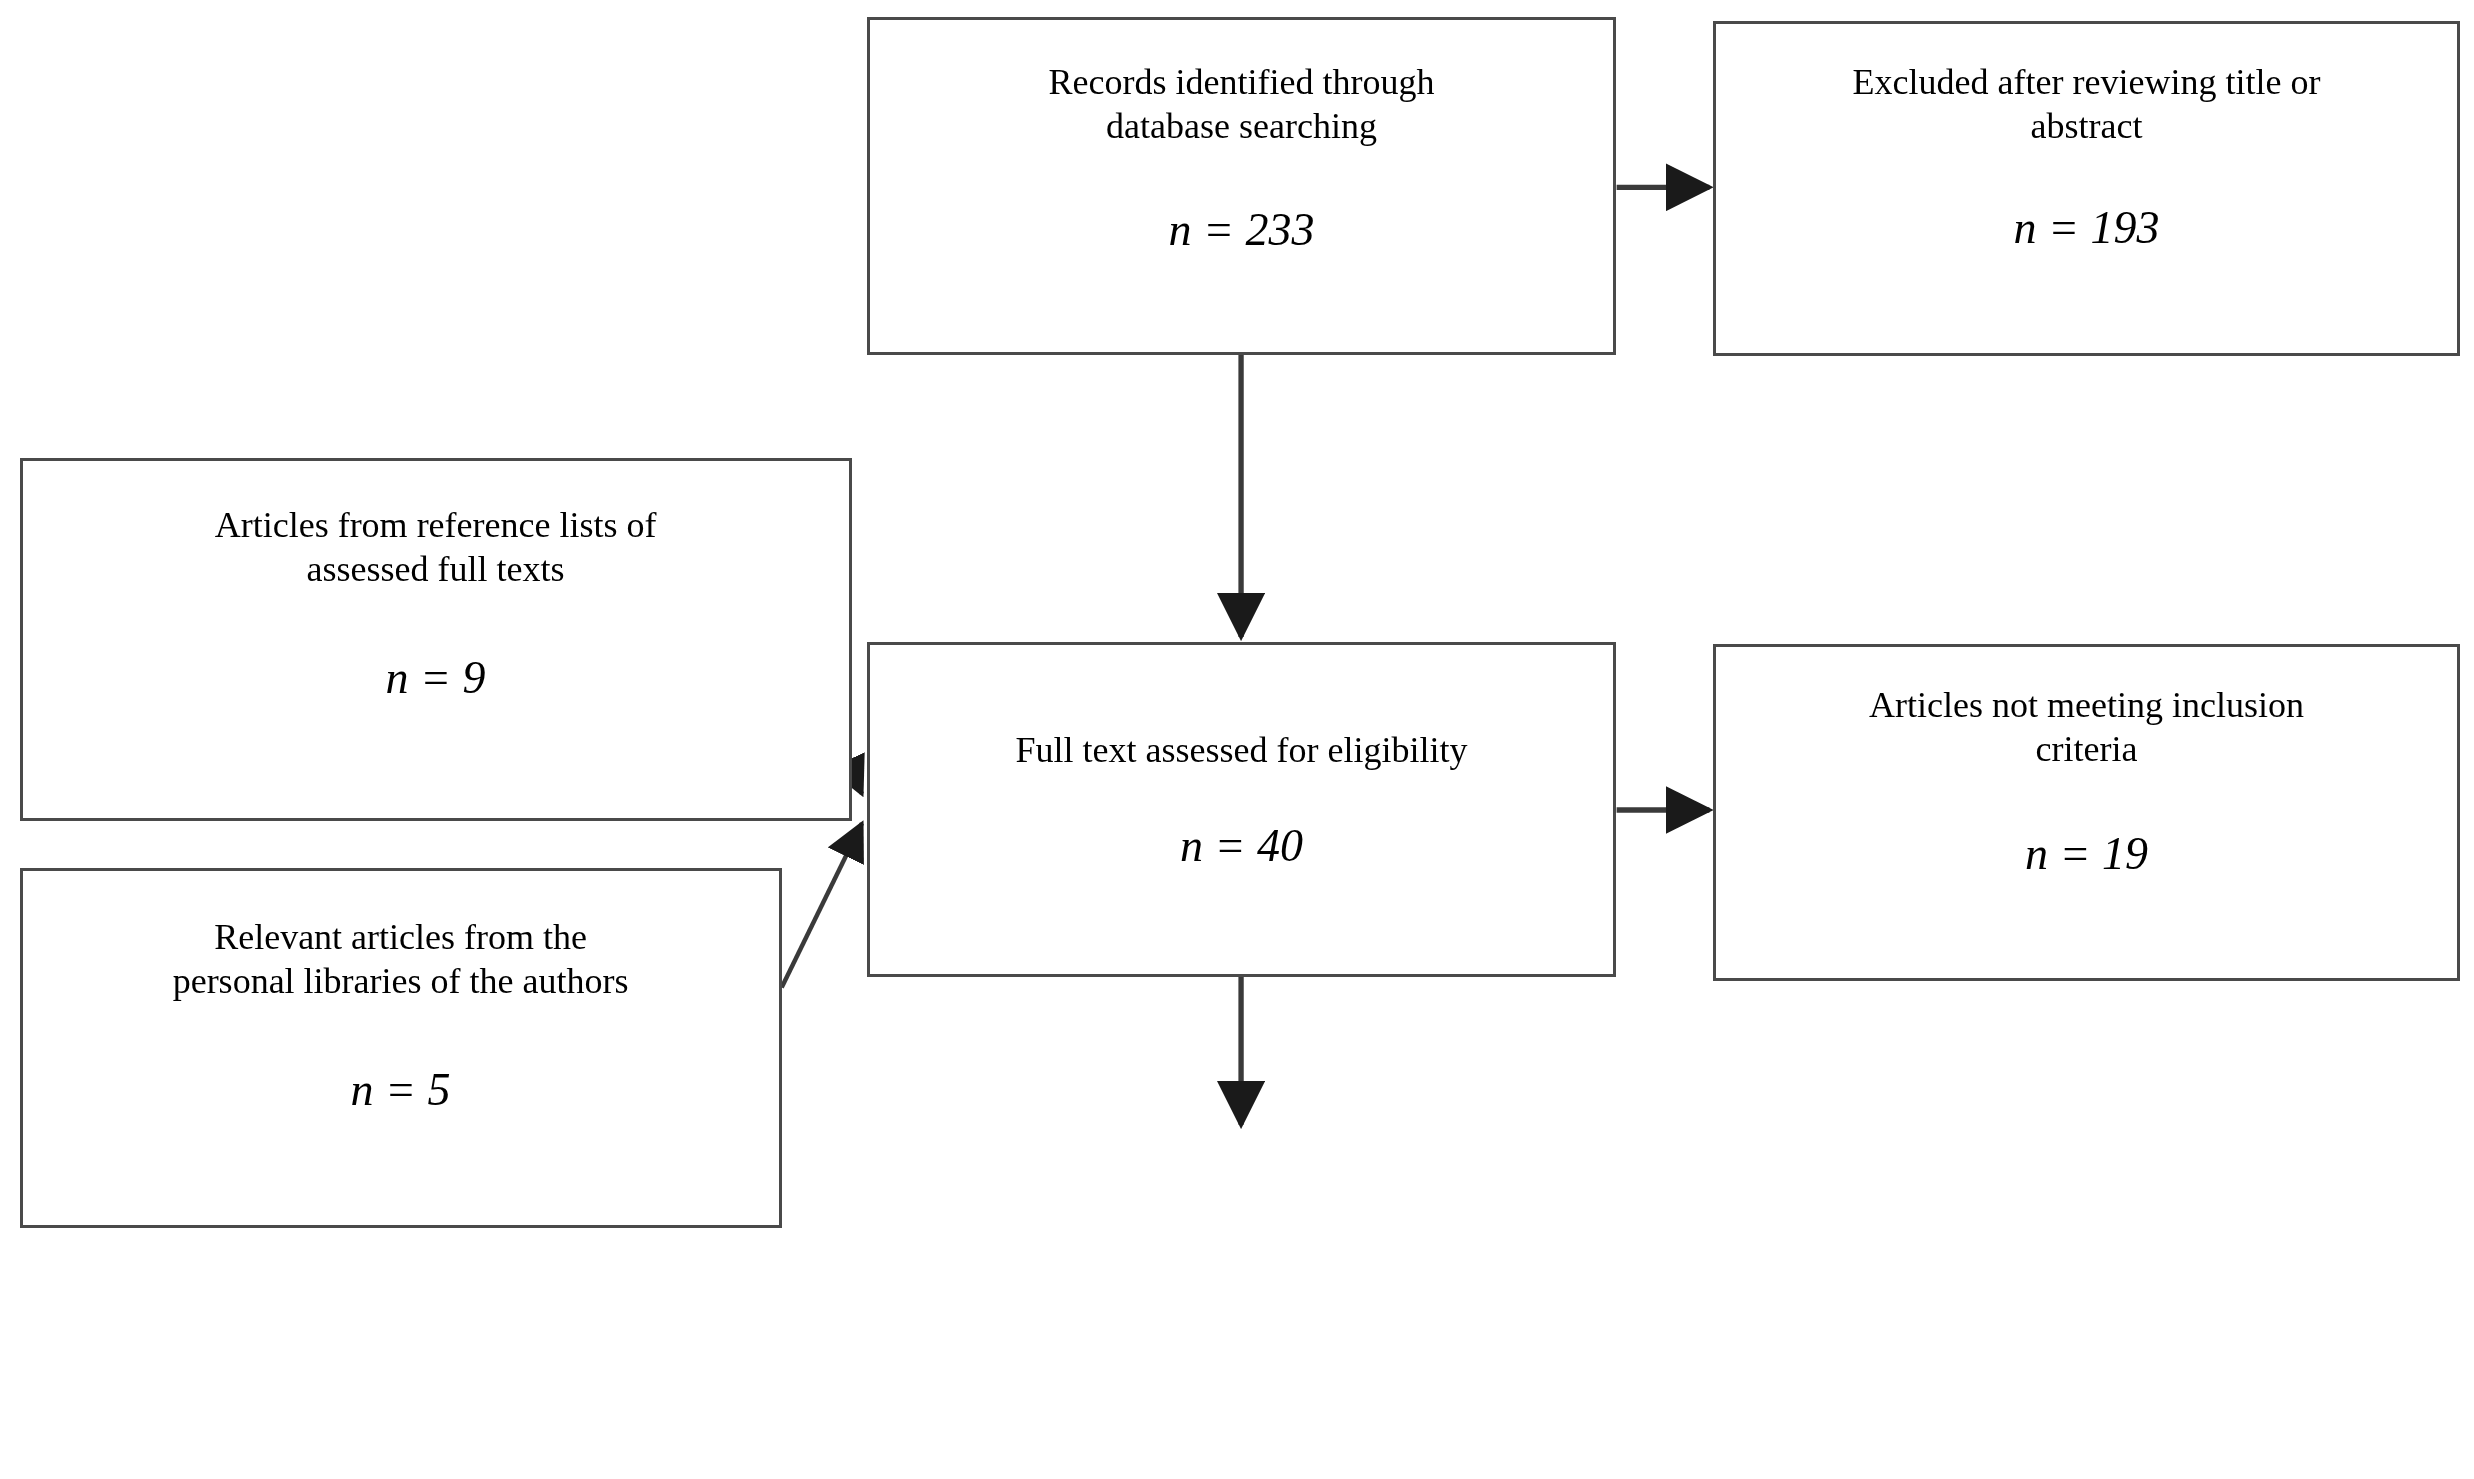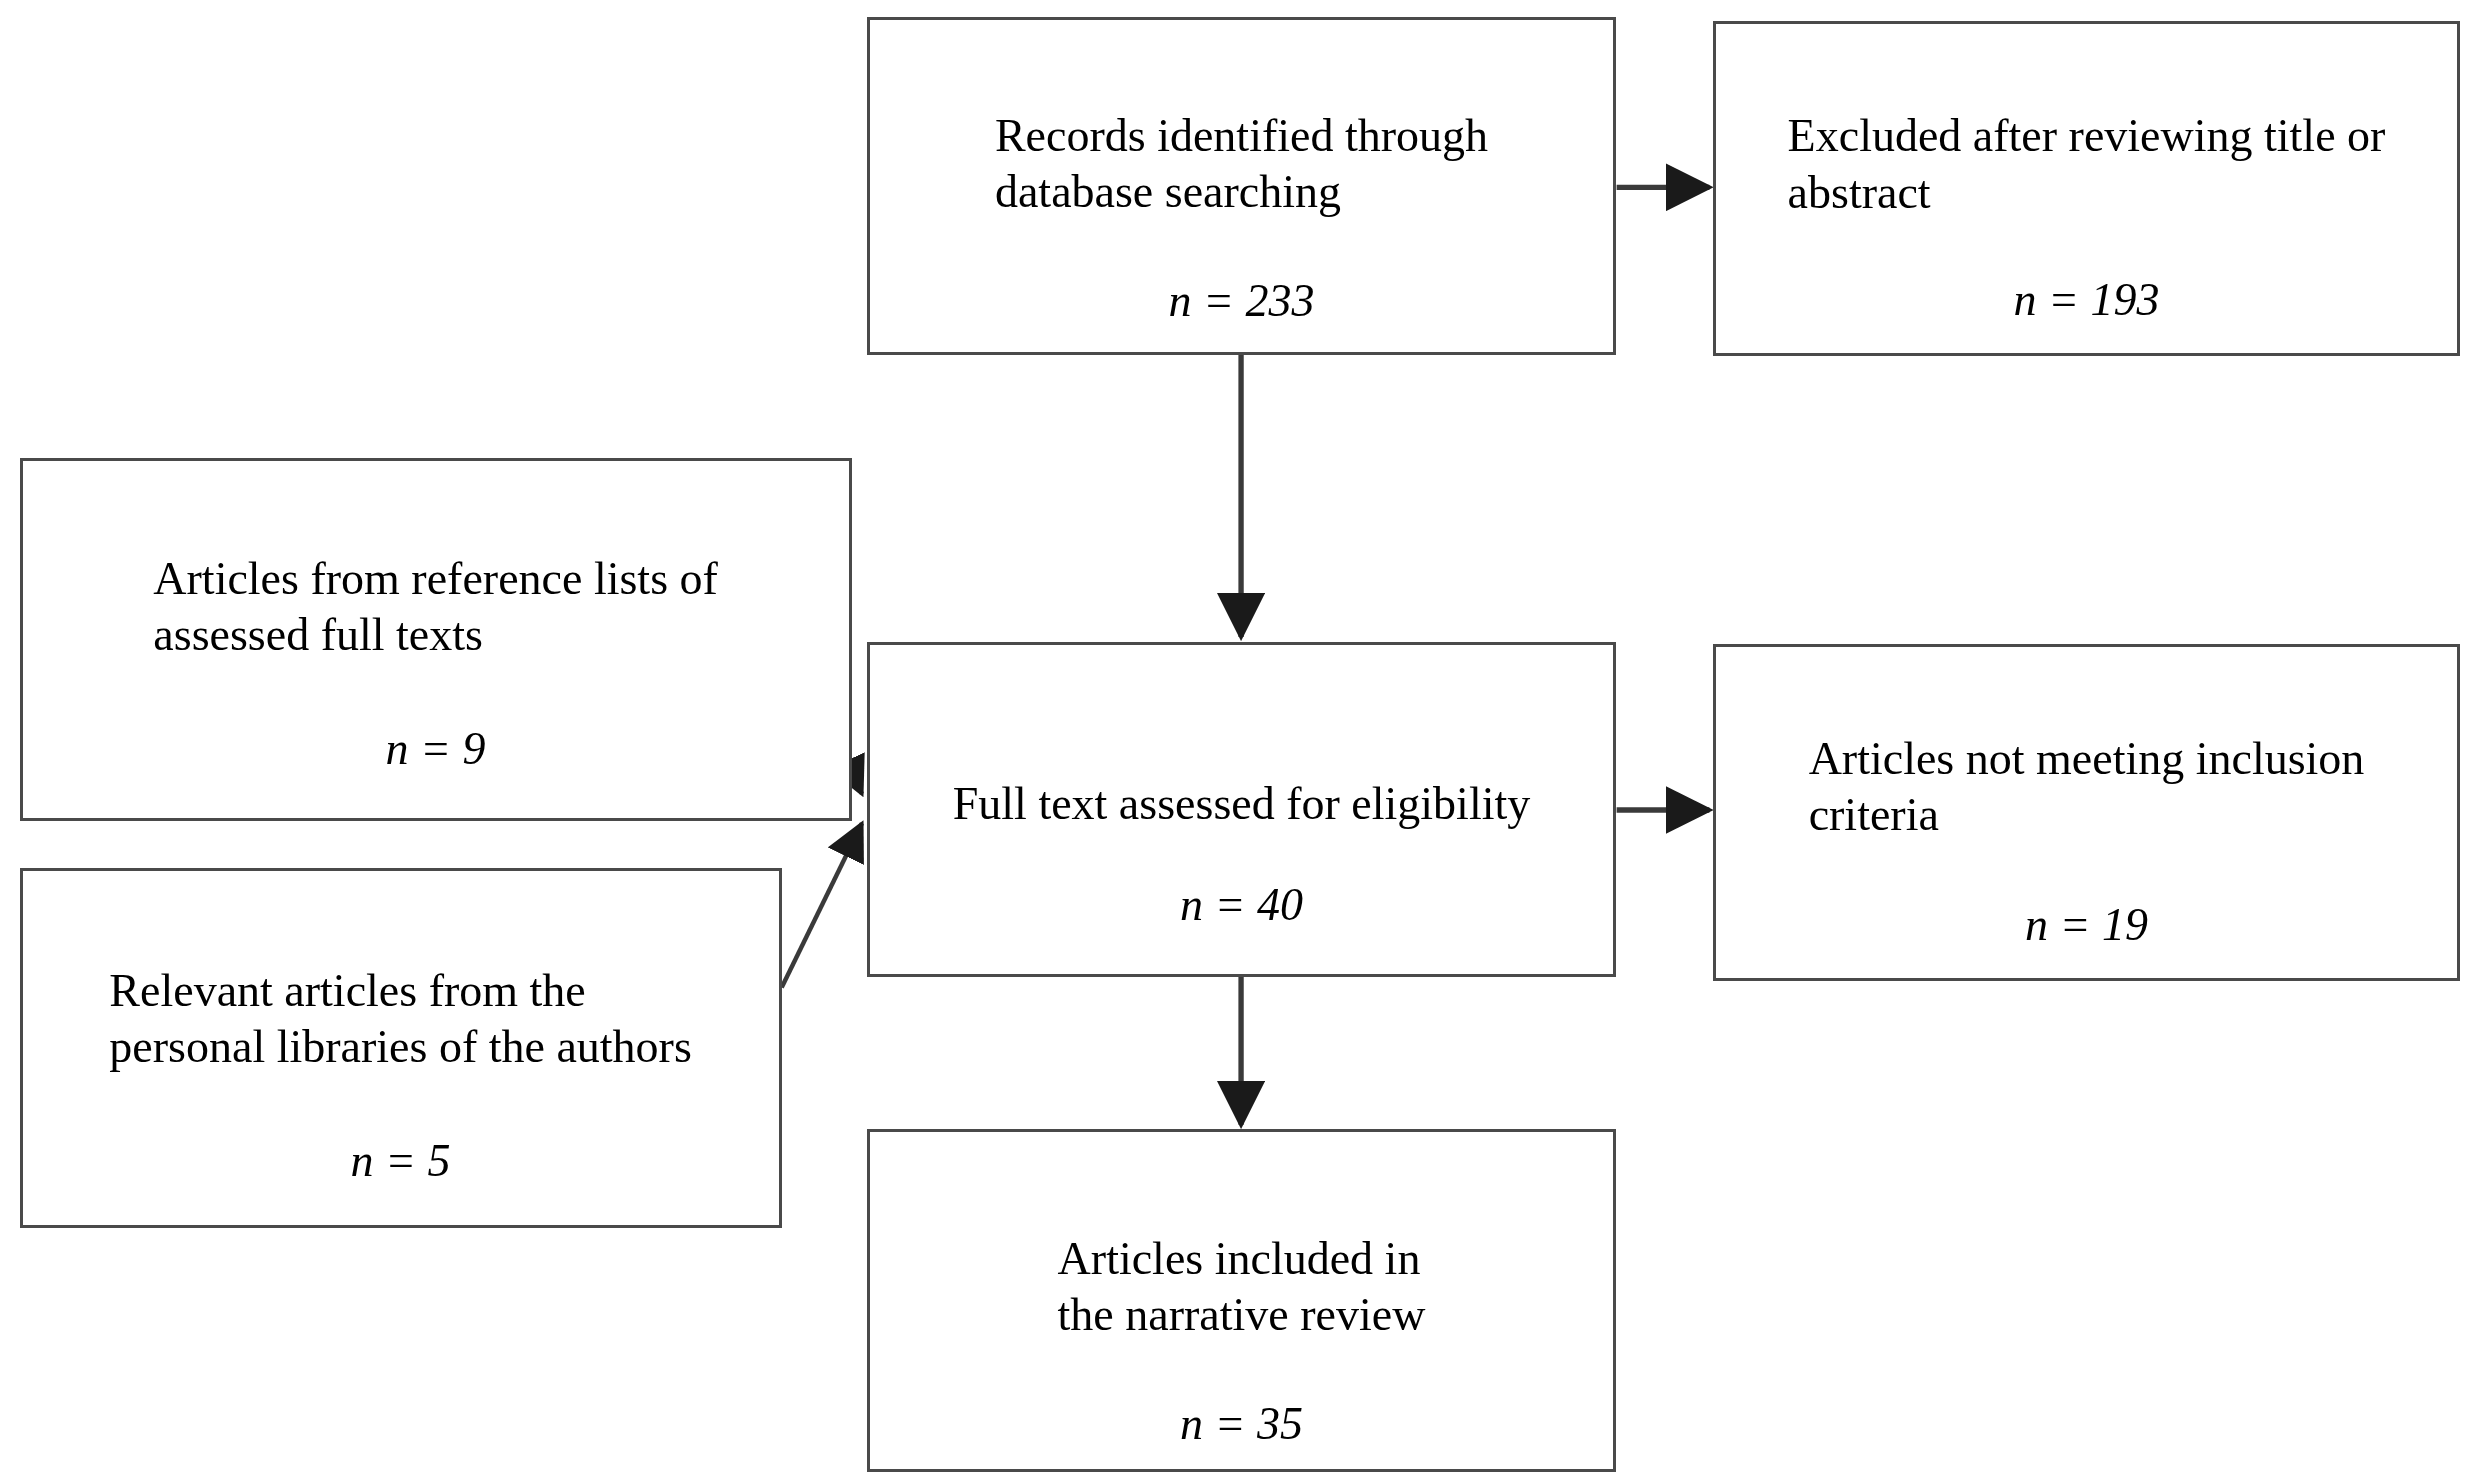--- a/index.html
+++ b/index.html
@@ -1,20 +1,20 @@
 <!DOCTYPE html>
 <html style="font-size:14.3px"><head>
 <meta charset="utf-8">
 <style>
   html,body{margin:0;padding:0;background:#ffffff;}
   body{font-family:"Liberation Serif","DejaVu Serif",serif;color:#000;}
   #stage{position:relative;width:2475px;height:1479px;background:#fff;overflow:hidden;}
   .node{position:absolute;box-sizing:border-box;border:3.6px solid #4a4a4a;background:#fff;
         display:flex;flex-direction:column;align-items:center;}
-  .node .title{font-size:46px;line-height:1.22;white-space:pre-line;margin-top:47px;}
+  .node .title{font-size:36px;line-height:1.22;text-align:center;white-space:pre-line;}
   .node .count{font-size:46px;font-style:italic;text-align:center;}
   
   #n-records      {left:867px;  top:17px;   width:749px; height:338px;  padding-top:41px;}
   #n-records .count{margin-top:54px;}
   #n-excluded     {left:1713px; top:21.4px;   width:747px; height:335px;  padding-top:37px;}
   #n-excluded .count{margin-top:52px;}
   #n-reflists     {left:19.6px;   top:458px;  width:832px; height:363px;  padding-top:43px;}
   #n-reflists .count{margin-top:59px;}
   #n-personal     {left:19.6px;   top:868px;  width:762px; height:360px;  padding-top:45px;}
   #n-personal .count{margin-top:59px;}
@@ -73,20 +73,15 @@
     <div class="title">Full text assessed for eligibility</div>
     <div class="count">n = 40</div>
   </div>
 
   <div class="node" id="n-notmeeting">
     <div class="title">Articles not meeting inclusion
 criteria</div>
     <div class="count">n = 19</div>
   </div>
 
-  <div class="node" id="n-included">
-    <div class="title">Articles included in
-the narrative review</div>
-    <div class="count">n = 35</div>
-  </div>
 
 </div>
 
 
 </body></html>

